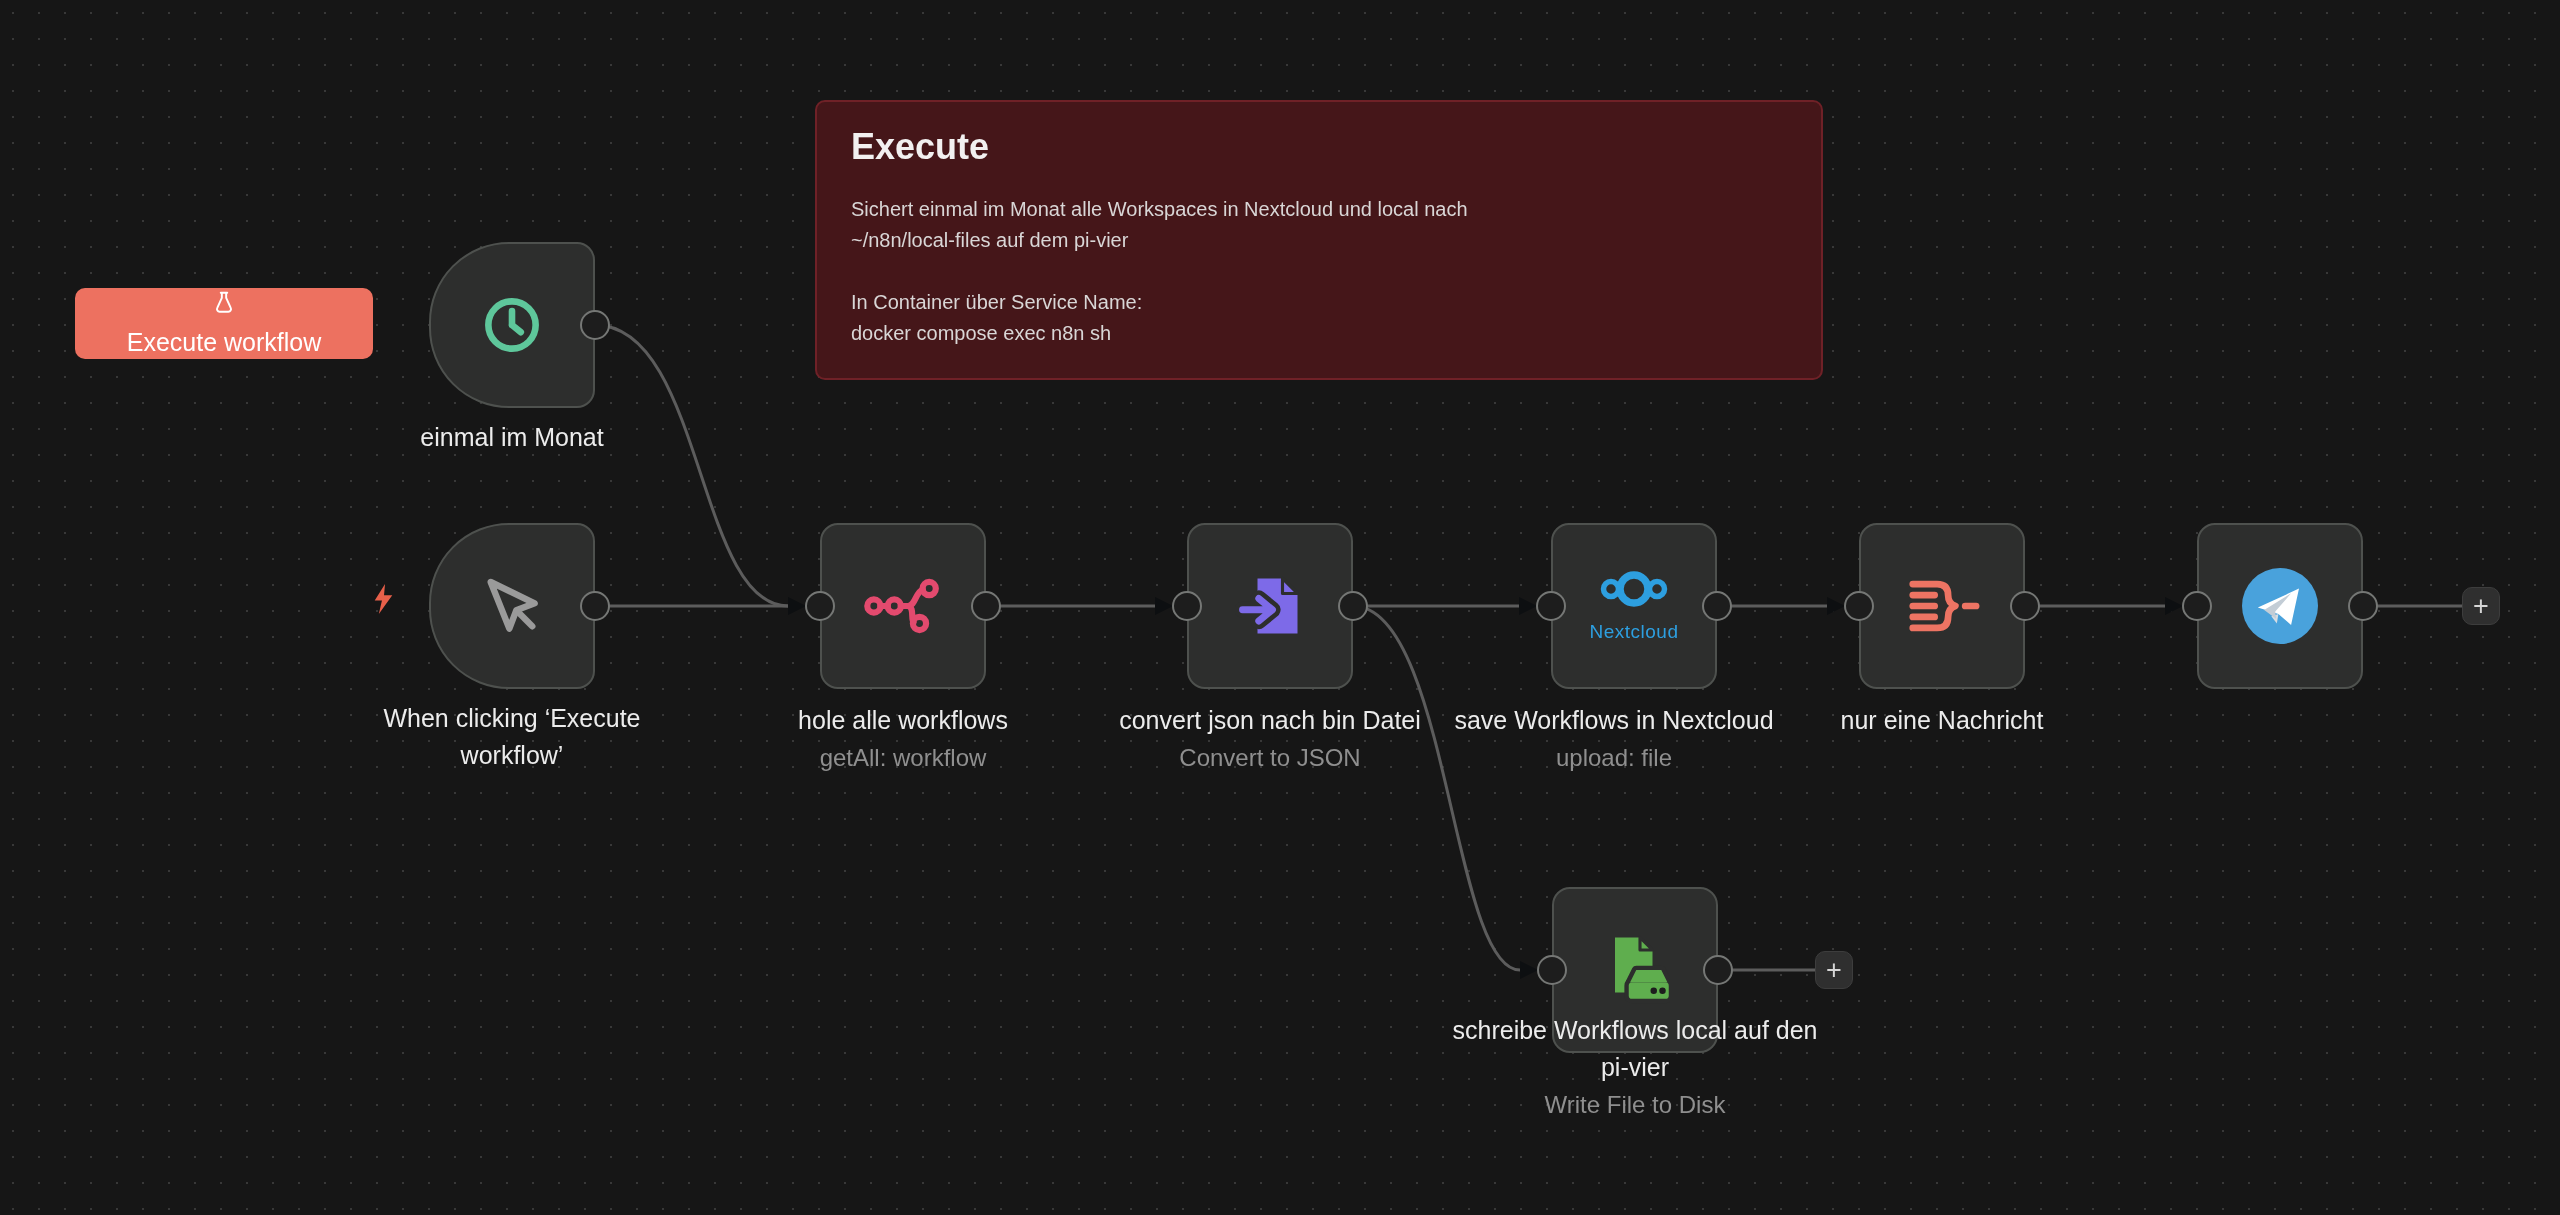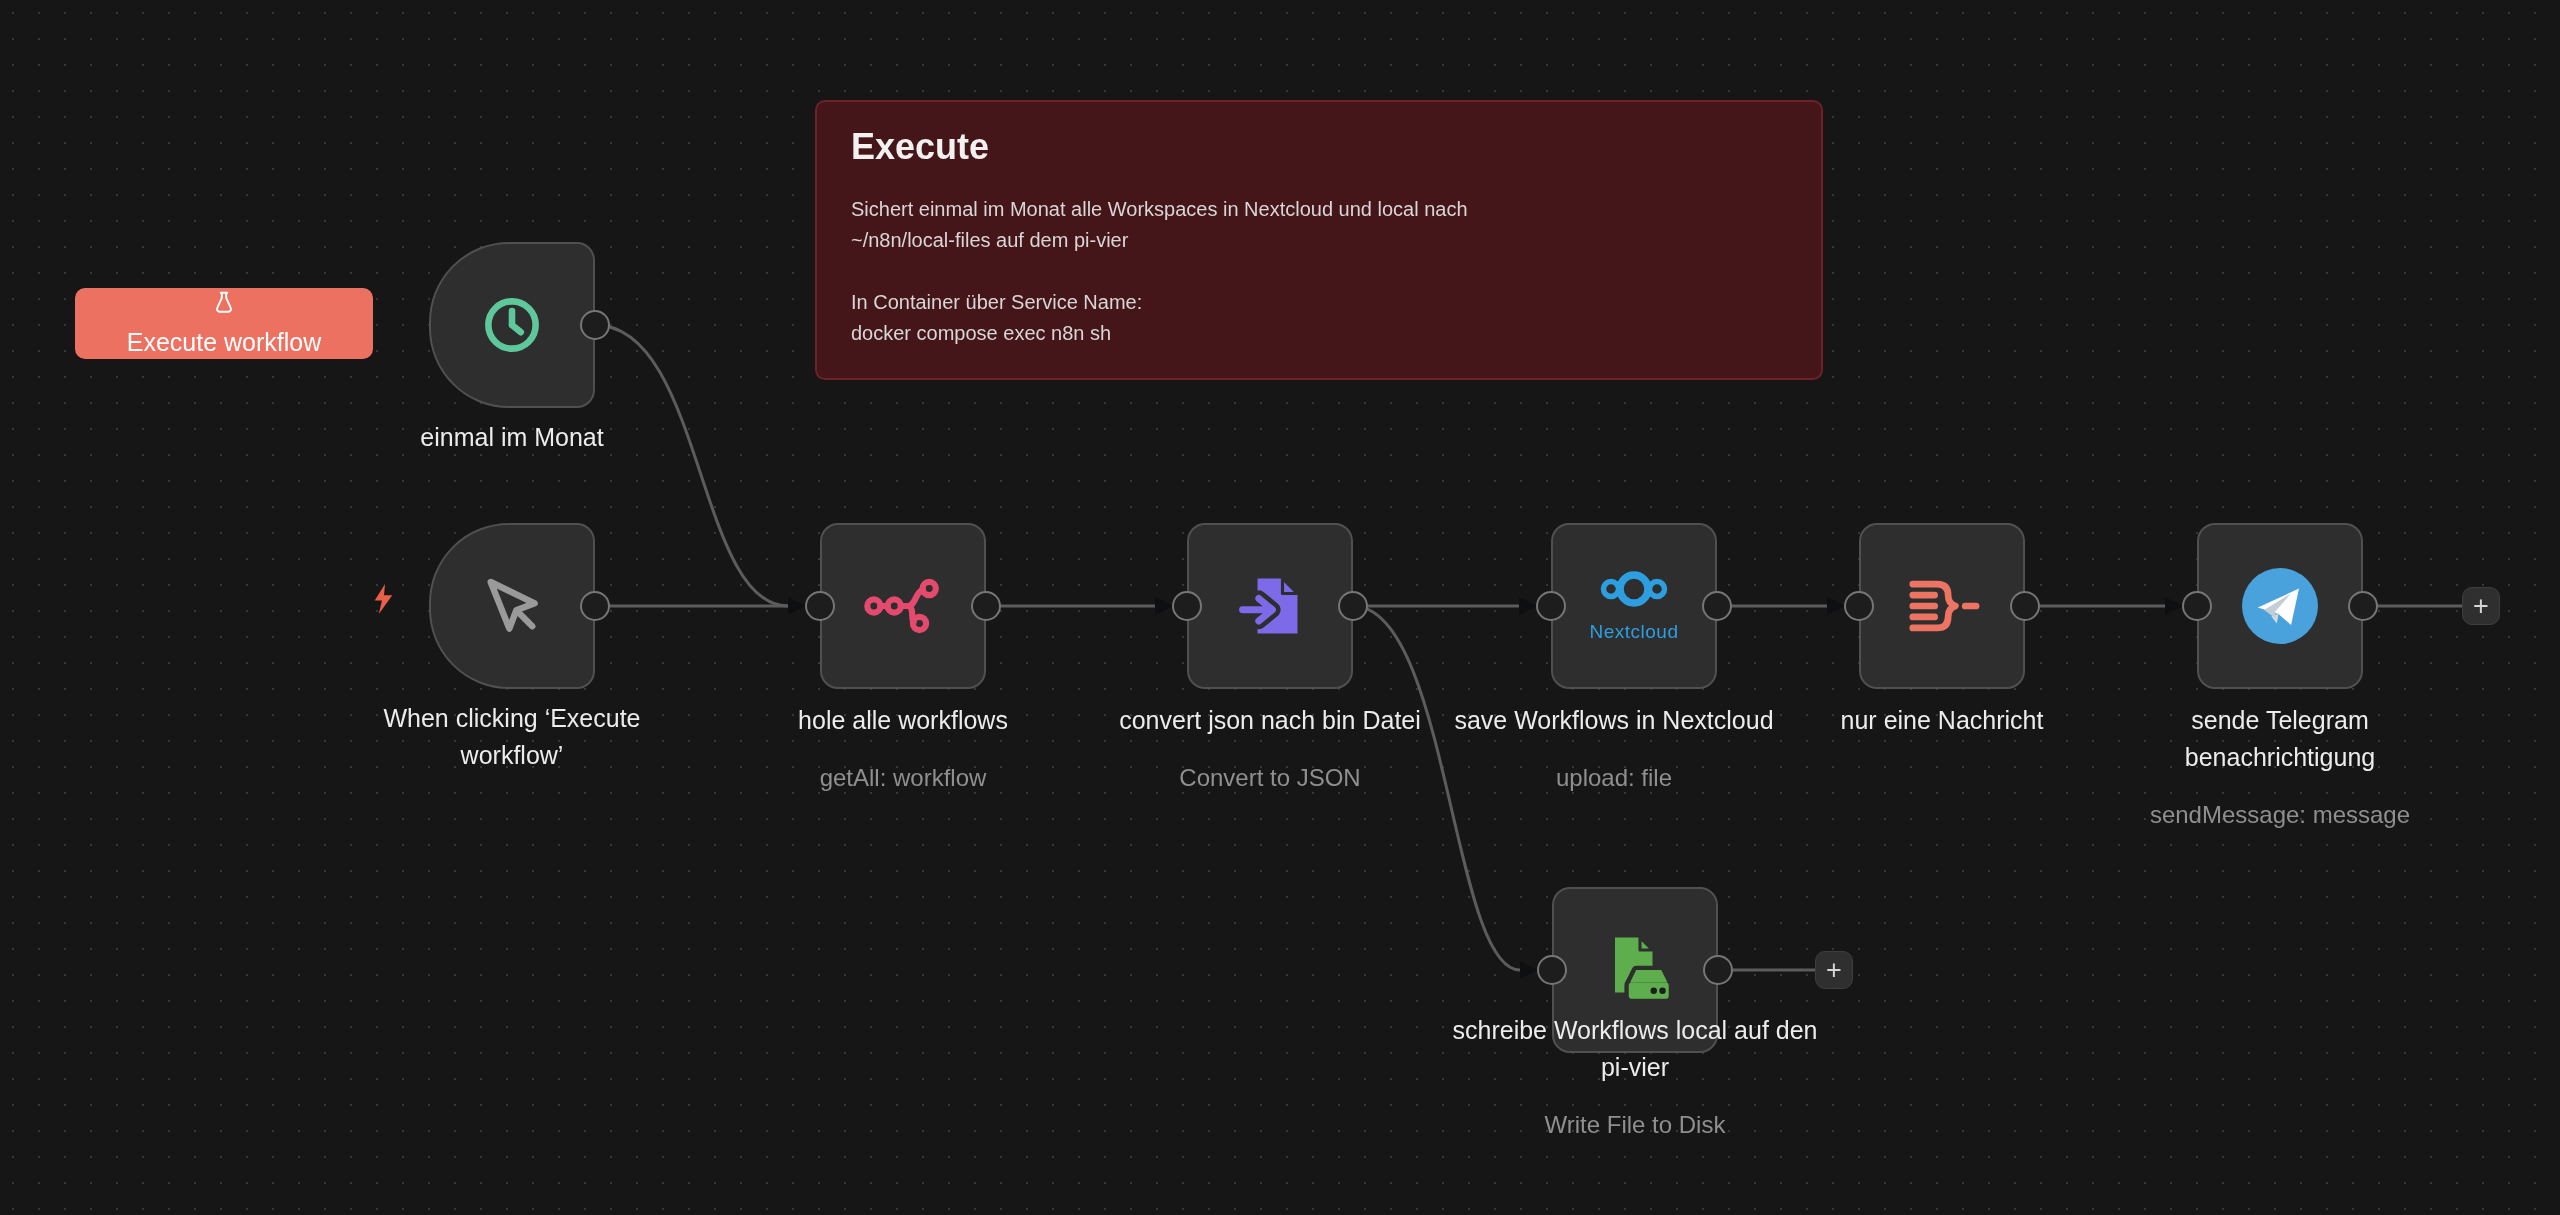--- a/index.html
+++ b/index.html
@@ -27,21 +27,21 @@
     border:2.5px solid var(--port_border,#757775);box-sizing:border-box;
   }
   .plus{
     position:absolute;width:38px;height:38px;z-index:2;border-radius:10px;
     background:var(--plus_bg,#2f2f2f);border:1px solid var(--plus_border,#3d3d3d);
     color:var(--plus_glyph,#d6d6d6);font-size:27px;line-height:36px;text-align:center;
     box-sizing:border-box;cursor:pointer;padding:0;font-family:inherit;
   }
   .nlabel{position:absolute;z-index:2;text-align:center;color:var(--label,#ececec);}
   .nlabel .t{font-size:25px;line-height:37px;}
-  .nlabel .s{font-size:24px;line-height:30px;margin-top:24px;color:var(--sublabel,#8f8f8f);}
+  .nlabel .s{font-size:24px;line-height:30px;margin-top:4px;color:var(--sublabel,#8f8f8f);}
   .sticky{
     position:absolute;left:815px;top:100px;width:1008px;height:280px;z-index:1;
     background:var(--sticky_bg,#451619);border:2px solid var(--sticky_border,#6f2127);
     border-radius:10px;box-sizing:border-box;padding:24px 34px;
   }
   .sticky h1{margin:0 0 26px 0;font-size:36px;font-weight:bold;color:var(--sticky_title,#f2f0f0);}
   .sticky .line{font-size:20px;line-height:31px;color:var(--sticky_text,#d9d6d6);}
   .sticky .gap{height:31px;}
   .exec-btn{
     position:absolute;left:75px;top:288px;width:298px;height:71px;z-index:2;
@@ -194,24 +194,20 @@
   <div class="node" style="left:2197px;top:523px;">
     <svg width="76" height="76" viewBox="0 0 48 48">
       <circle cx="24" cy="24" r="24" fill="var(--accent_telegram)"></circle>
       <polygon points="10,25 36,13 31,36 23,29" fill="var(--accent_telegram_plane)"></polygon>
       <polygon points="23,29 22,35 18.5,30.5" fill="#d7dde3"></polygon>
       <polygon points="14,26.5 31,16 21,27.5 21.5,32" fill="#c3cdd6"></polygon>
     </svg>
   </div>
   <div class="port" style="left:2182px;top:591px;"></div>
   <div class="port" style="left:2348px;top:591px;"></div>
-  <div class="nlabel" style="left:2115px;top:702px;width:330px;">
-    <div class="t">sende Telegram benachrichtigung</div>
-    <div class="s">sendMessage: message</div>
-  </div>
   <button class="plus" style="left:2462px;top:587px;">+</button>
 
   <div class="node" style="left:1552px;top:887px;">
     <svg width="70" height="70" viewBox="0 0 56 56">
       <polygon points="12,2 32,2 42,12 42,46 12,46" fill="var(--accent_write)"></polygon>
       <polygon points="32,2 32,12 42,12" fill="var(--accent_write)" stroke="var(--node_bg)" stroke-width="2.5" stroke-linejoin="round"></polygon>
       <g stroke="var(--node_bg)" stroke-width="7" stroke-linejoin="round">
         <path d="M24 38 L29 28 H49 L54 38 Z" fill="var(--accent_write)"></path>
         <rect x="23" y="38" width="32" height="13" rx="2.5" fill="var(--accent_write)"></rect>
       </g>

